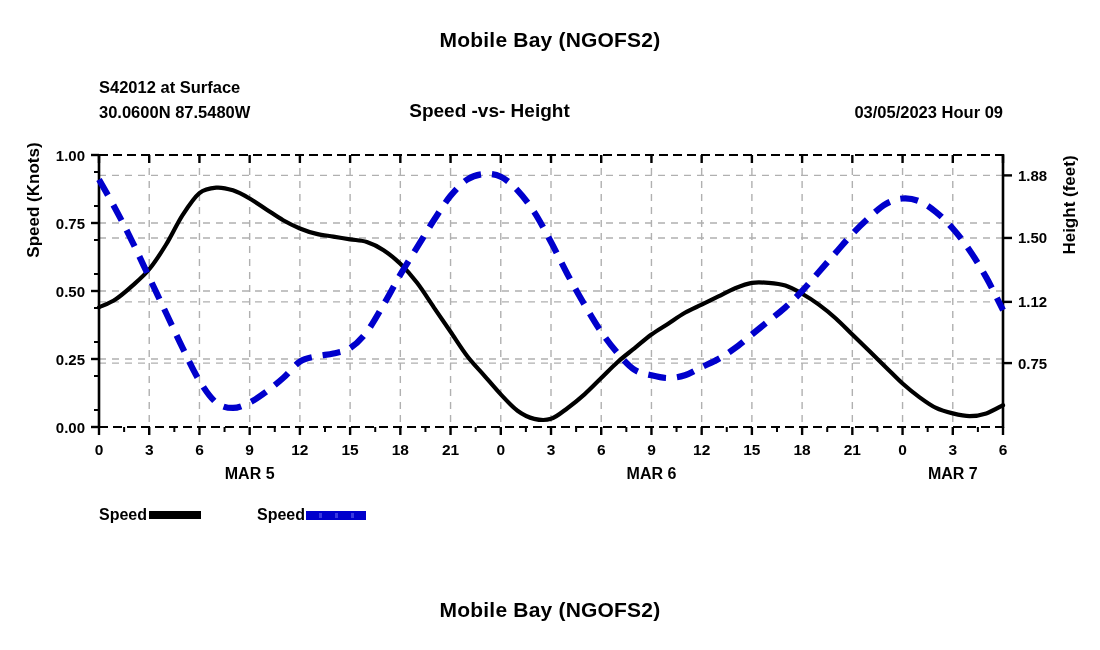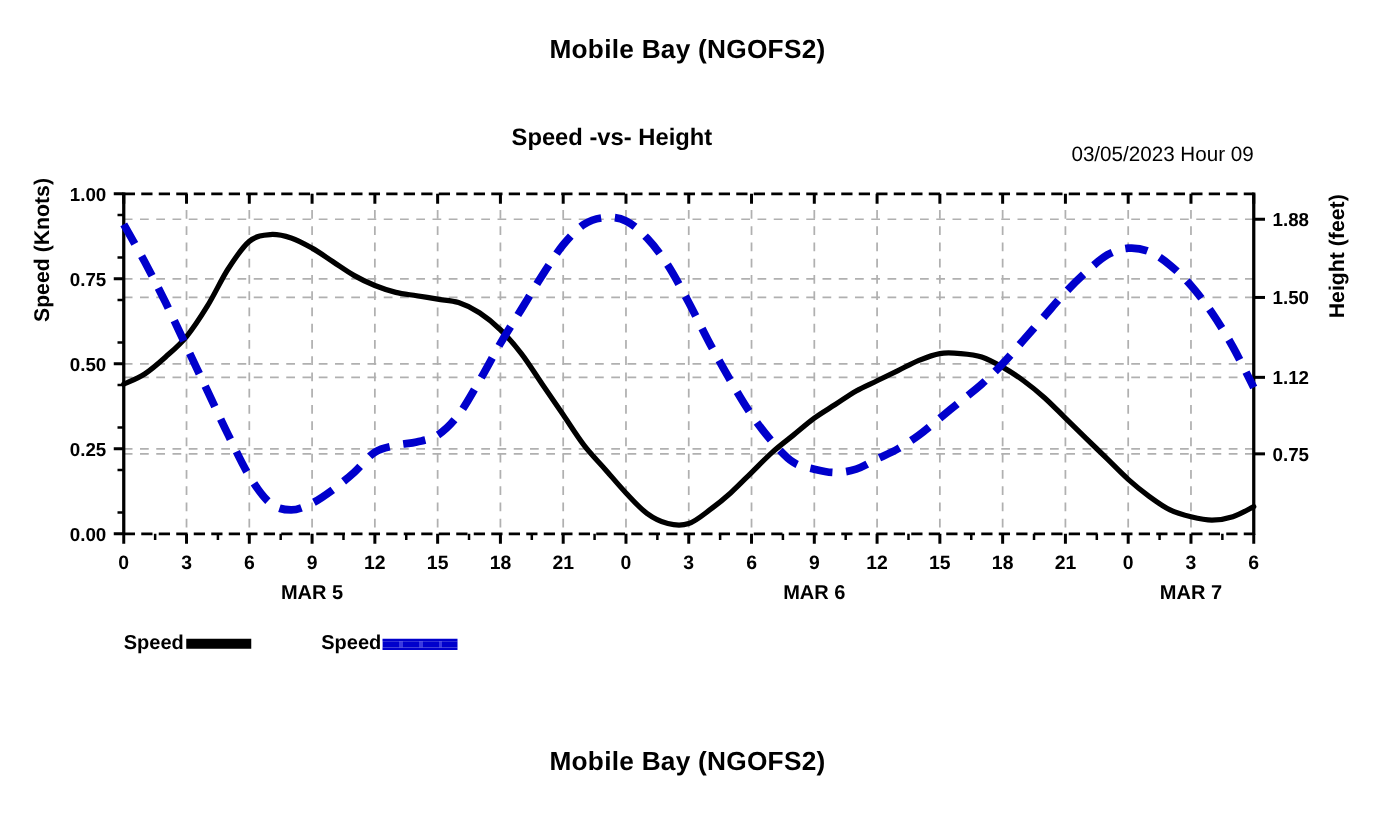--- a/index.html
+++ b/index.html
@@ -53,24 +53,24 @@
     position: absolute;
     top: 100px;
     left: 0;
     width: 979px;
     text-align: center;
     font-size: 19px;
     font-weight: bold;
   }
   .runstamp {
     position: absolute;
-    top: 115px;
+    top: 103px;
     right: 97px;
     font-size: 16.5px;
-    font-weight: normal;
+    font-weight: bold;
   }
   
   .ylabel-left {
     position: absolute;
     left: -76px;
     top: 190px;
     width: 220px;
     text-align: center;
     font-size: 17px;
     font-weight: bold;
@@ -159,20 +159,22 @@
   }
 </style>
 </head>
 <body>
 
 <div class="page">
 
   <div class="main-title">Mobile Bay (NGOFS2)</div>
 
   <div class="station-block">
+    <div>S42012 at Surface</div>
+    <div>30.0600N  87.5480W</div>
   </div>
 
   <div class="subtitle">Speed -vs- Height</div>
   <div class="runstamp">03/05/2023 Hour 09</div>
 
   <div class="ylabel-left">Speed (Knots)</div>
   <div class="ylabel-right">Height (feet)</div>
 
   <svg class="plot-svg" width="1100" height="650">
     <g id="grid-group">

